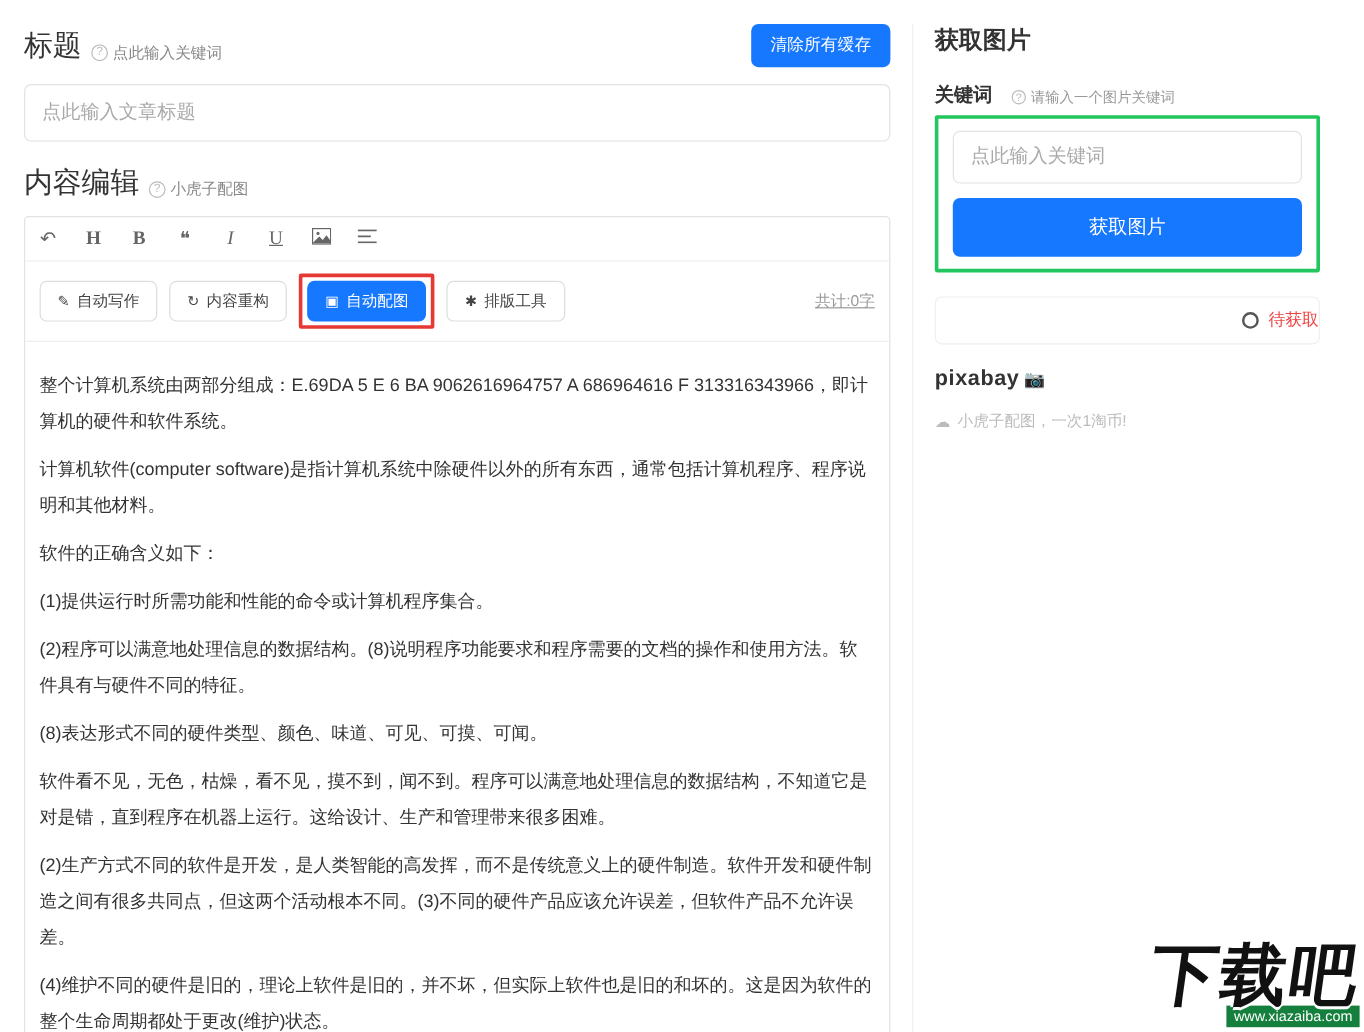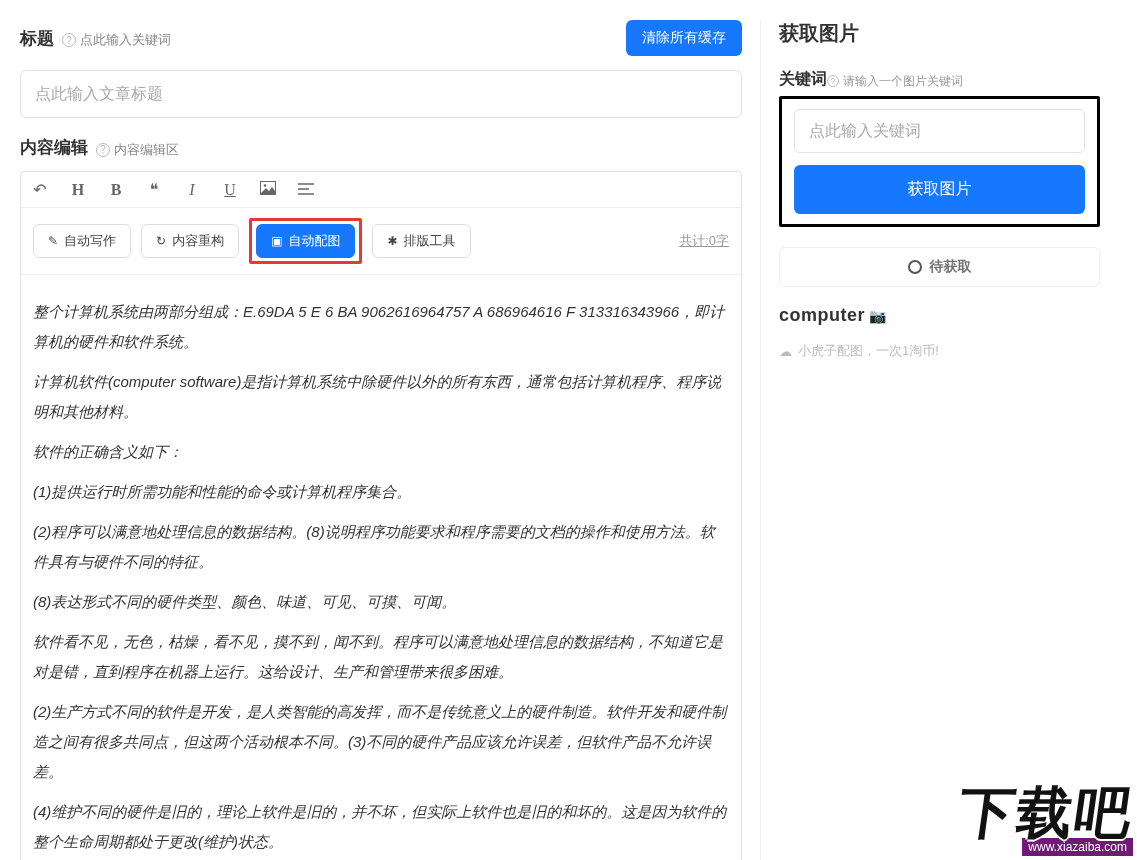--- a/index.html
+++ b/index.html
@@ -12,21 +12,21 @@
   height: 860px;
   overflow: hidden;
   position: relative;
 }
 .container { display: flex; padding: 20px 0 0 20px; }
 .main { width: 740px; padding-right: 18px; }
 .sidebar { width: 340px; padding-left: 18px; border-left: 1px solid #eee; min-height: 840px; }
 
 .header-row { display: flex; align-items: center; justify-content: space-between; margin-bottom: 14px; }
 .section-title { display: flex; align-items: baseline; gap: 8px; }
-.section-title h2 { font-size: 17px; font-weight: 700; color: #333; }
+.section-title h2 { font-size: 24px; font-weight: 400; color: #333; }
 .section-hint { font-size: 13px; color: #888; display: inline-flex; align-items: center; gap: 4px; }
 .section-hint .q-icon { display:inline-flex; width:14px; height:14px; border:1px solid #bbb; border-radius:50%; justify-content:center; align-items:center; font-size:10px; color:#bbb; }
 
 .btn-primary {
   background: #1677ff; color: #fff; border: none; border-radius: 6px;
   padding: 9px 16px; font-size: 14px; cursor: pointer; text-align: right;
 }
 .title-input {
   width: 100%; border: 1px solid #e2e2e2; border-radius: 6px;
   padding: 14px 14px; font-size: 16px; color: #333; margin-bottom: 18px;
@@ -45,36 +45,36 @@
   border: 1px solid #ddd; background:#fff; border-radius: 6px; padding: 7px 14px;
   font-size: 13px; display:inline-flex; align-items:center; gap:6px; cursor:pointer; color:#444;
 }
 .btn-tool.active { background:#1677ff; color:#fff; border-color:#1677ff; }
 .btn-tool .sm-icon { font-size:12px; }
 .highlight-red { border: 3px solid #e53935; padding: 3px 4px; border-radius:2px; }
 .tool-spacer { flex:1; }
 .word-count { color:#999; font-size:13px;text-decoration:underline; }
 
 .content-body { padding: 12px 12px 20px 12px; line-height: 2.0; color:#333; font-size:15px; }
-.content-body p { margin: 10px 0; font-style: italic; }
+.content-body p { margin: 10px 0; }
 
 .sidebar h3 { font-size: 20px; font-weight:700; margin-bottom: 22px; }
-.keyword-row { display:flex; align-items:baseline; gap:0; margin-bottom:6px; }
+.keyword-row { display:flex; align-items:baseline; gap:16px; margin-bottom:6px; }
 .keyword-row .kw-title { font-size:16px; font-weight:700; }
 .keyword-row .kw-hint { font-size:12px; color:#999; display:inline-flex; align-items:center; gap:4px; }
 .keyword-row .q-icon { display:inline-flex; width:12px; height:12px; border:1px solid #bbb; border-radius:50%; justify-content:center; align-items:center; font-size:9px; color:#bbb; }
 
-.keyword-box { border: 3px solid #000000; padding: 10px 12px 10px 12px; border-radius:2px; }
+.keyword-box { border: 3px solid #22c55e; padding: 10px 12px 10px 12px; border-radius:2px; }
 .kw-input { width:100%; border:1px solid #e2e2e2; border-radius:6px; padding:12px 14px; font-size:16px; margin-bottom:12px; }
 .kw-input::placeholder { color:#aaa; }
 .kw-btn { width:100%; background:#1677ff; color:#fff; border:none; border-radius:6px; padding:14px 0; font-size:16px; cursor:pointer; }
 
 .pending-row {
   margin-top: 20px; border:1px solid #eee; border-radius:6px; padding:10px 0;
-  text-align:center; color:#737373; font-size:14px; display:flex; justify-content:center; align-items:center; gap:8px;font-weight:bold;
+  text-align:center; color:#ef4444; font-size:14px; display:flex; justify-content:flex-end; align-items:center; gap:8px;
 }
 .circle { width:14px; height:14px; border:2px solid #555; border-radius:50%; display:inline-block; }
 
 .pixabay-row { margin-top: 18px; display:flex; align-items:center; }
 .pixabay-logo { font-size:18px; letter-spacing:0.5px; color:#333; font-weight:600; display:inline-flex; align-items:center; gap:4px; }
 .cam-icon { font-size:14px; }
 
 .provider-row { margin-top: 14px; font-size:14px; color:#333; }
 .provider-row a { color:#1677ff; text-decoration: underline; }
 
@@ -83,21 +83,21 @@
 
 .watermark {
   position:absolute; right:4px; bottom:4px; text-align:right;
 }
 .wm-main {
   font-size:56px; font-weight:900; color:#111; letter-spacing:2px;
   text-shadow: 2px 0 #fff, -2px 0 #fff, 0 2px #fff, 0 -2px #fff;
   transform: skewX(-8deg); line-height:0.9;
 }
 .wm-url {
-  background:#701a75; color:#fff; font-size:12px; padding:2px 6px; display:inline-block;
+  background:#15803d; color:#fff; font-size:12px; padding:2px 6px; display:inline-block;
 }
 </style>
 </head>
 <body>
 
 <div class="container">
   <div class="main">
     <div class="header-row">
       <div class="section-title">
         <h2>标题</h2>
@@ -108,21 +108,21 @@
       </div>
       <button class="btn-primary">清除所有缓存</button>
     </div>
 
     <input class="title-input" type="text" placeholder="点此输入文章标题" style="">
 
     <div class="section-title" style="margin-bottom:12px;">
       <h2>内容编辑</h2>
       <span class="section-hint">
         <span class="q-icon">?</span>
-        <span>内容编辑区</span>
+        <span>小虎子配图</span>
       </span>
     </div>
 
     <div class="editor-wrap">
       <div class="toolbar1">
         <span class="t-icon">↶</span>
         <span class="t-icon" style="font-weight:700">H</span>
         <span class="t-icon" style="font-weight:900">B</span>
         <span class="t-icon">❝</span>
         <span class="t-icon" style="font-style:italic">I</span>
@@ -196,21 +196,21 @@
       <button class="kw-btn">获取图片</button>
     </div>
 
     <div class="pending-row">
       <span class="circle"></span>
       <span>待获取</span>
     </div>
 
     <div class="pixabay-row">
       <span class="pixabay-logo">
-        <span>computer</span>
+        <span>pixabay</span>
         <span class="cam-icon">📷</span>
       </span>
     </div>
 
 
     <div class="footer-note">
       <span class="cloud">☁</span>
       <span>小虎子配图，一次1淘币!</span>
     </div>
   </div>

